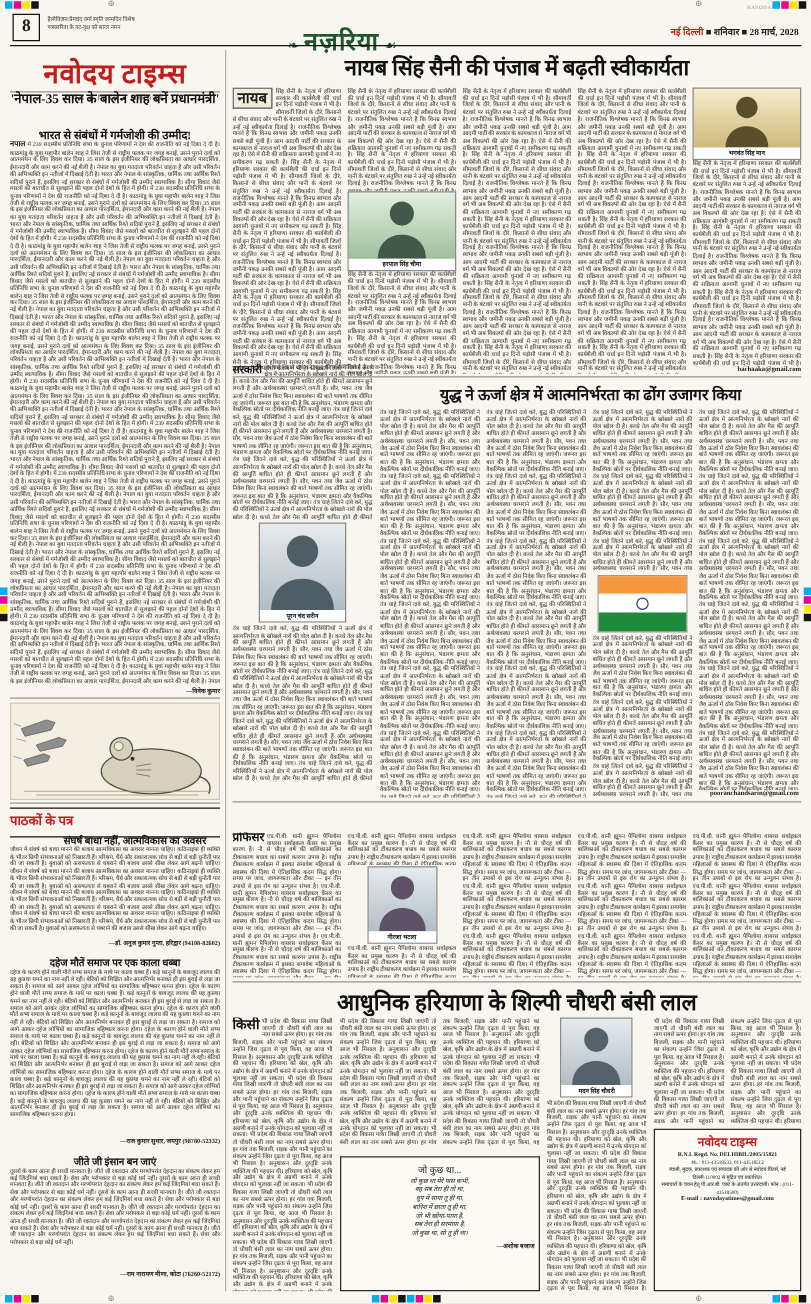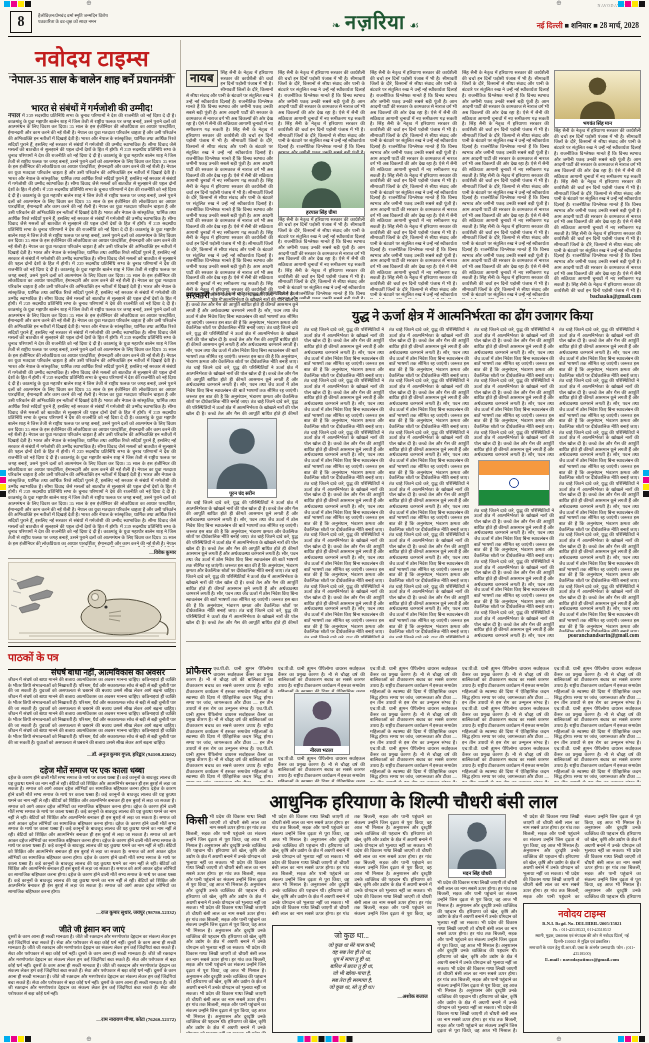--- a/index.html
+++ b/index.html
@@ -102,21 +102,21 @@
   <span class="reg" style="left:86px;top:0">⊕</span>
   <span class="reg" style="left:556px;top:0">⊕</span>
   <span class="reg" style="left:86px;bottom:0">⊕</span>
   <span class="reg" style="left:556px;bottom:0">⊕</span>
 
   <div class="abs" style="left:10px;top:11px;width:22px;height:22px;border:1.5px solid #15120e;text-align:center;font:bold 14px/20px 'Liberation Serif',serif">8</div>
   <div class="abs" style="left:38px;top:13px;width:185px;font-size:4.5px;line-height:6.2px;color:#333">
     <div>हैलोविज़न/प्रेमचंद वर्मा स्मृति जन्मदिन विशेष</div>
     <div>पत्रकारिता के वट-वृक्ष को सादर नमन</div>
   </div>
-  <div class="abs" style="left:230px;right:230px;top:8px;text-align:right;color:var(--green)">
+  <div class="abs" style="left:230px;right:230px;top:19px;text-align:left;color:var(--green)">
     <span style="font-size:11px;vertical-align:middle">❧</span>
     <span style="font-size:20px;font-weight:bold;letter-spacing:1px">नज़रिया</span>
     <span style="font-size:11px;vertical-align:middle">☙</span>
   </div>
   <div class="abs" style="right:10px;top:3px;font-size:4px;color:#8a8a8a;letter-spacing:.5px">NAVODAYA T.P. 08</div>
   <div class="abs" style="right:10px;top:20px;font-size:7.5px;font-weight:bold">
     <span style="color:var(--red)">नई दिल्ली</span><span> ■ शनिवार ■ 28 मार्च, 2028</span>
   </div>
   <div class="abs rule2" style="left:8px;right:8px;top:36px"></div>
   <div class="abs" style="left:180px;top:40px;bottom:10px;border-left:1px solid #b9b2a4"></div>
@@ -168,20 +168,21 @@
   <div class="abs lettitle" style="left:24px;top:666px;width:168px">संघर्ष बाधा नहीं, आत्मविकास का अवसर</div>
   <div class="abs tx" style="left:8px;top:677px;width:168px;height:72px">जीवन में संघर्ष को बाधा मानने की बजाय आत्मविकास का अवसर मानना चाहिए। कठिनाइयां ही व्यक्ति के भीतर छिपी संभावनाओं को निखारती हैं। परिश्रम, धैर्य और सकारात्मक सोच से बड़ी से बड़ी चुनौती पार की जा सकती है। युवाओं को असफलता से घबराने की बजाय उससे सीख लेकर आगे बढ़ना चाहिए।  जीवन में संघर्ष को बाधा मानने की बजाय आत्मविकास का अवसर मानना चाहिए। कठिनाइयां ही व्यक्ति के भीतर छिपी संभावनाओं को निखारती हैं। परिश्रम, धैर्य और सकारात्मक सोच से बड़ी से बड़ी चुनौती पार की जा सकती है। युवाओं को असफलता से घबराने की बजाय उससे सीख लेकर आगे बढ़ना चाहिए।  जीवन में संघर्ष को बाधा मानने की बजाय आत्मविकास का अवसर मानना चाहिए। कठिनाइयां ही व्यक्ति के भीतर छिपी संभावनाओं को निखारती हैं। परिश्रम, धैर्य और सकारात्मक सोच से बड़ी से बड़ी चुनौती पार की जा सकती है। युवाओं को असफलता से घबराने की बजाय उससे सीख लेकर आगे बढ़ना चाहिए।  जीवन में संघर्ष को बाधा मानने की बजाय आत्मविकास का अवसर मानना चाहिए। कठिनाइयां ही व्यक्ति के भीतर छिपी संभावनाओं को निखारती हैं। परिश्रम, धैर्य और सकारात्मक सोच से बड़ी से बड़ी चुनौती पार की जा सकती है। युवाओं को असफलता से घबराने की बजाय उससे सीख लेकर आगे बढ़ना चाहिए। </div>
   <div class="abs sign" style="left:8px;top:751px;width:168px">—डॉ. अनुज कुमार गुप्ता, हरिद्वार (94108-82602)</div>
   <div class="abs lettitle" style="left:8px;top:764px;width:168px">दहेज मौतें समाज पर एक काला धब्बा</div>
   <div class="abs tx" style="left:8px;top:775px;width:168px;height:132px">दहेज के कारण होने वाली मौतें सभ्य समाज के माथे पर काला धब्बा हैं। कड़े कानूनों के बावजूद लालच की यह कुप्रथा थमने का नाम नहीं ले रही। बेटियों को शिक्षित और आत्मनिर्भर बनाकर ही इस बुराई से लड़ा जा सकता है। समाज को आगे आकर दहेज लोभियों का सामाजिक बहिष्कार करना होगा।  दहेज के कारण होने वाली मौतें सभ्य समाज के माथे पर काला धब्बा हैं। कड़े कानूनों के बावजूद लालच की यह कुप्रथा थमने का नाम नहीं ले रही। बेटियों को शिक्षित और आत्मनिर्भर बनाकर ही इस बुराई से लड़ा जा सकता है। समाज को आगे आकर दहेज लोभियों का सामाजिक बहिष्कार करना होगा।  दहेज के कारण होने वाली मौतें सभ्य समाज के माथे पर काला धब्बा हैं। कड़े कानूनों के बावजूद लालच की यह कुप्रथा थमने का नाम नहीं ले रही। बेटियों को शिक्षित और आत्मनिर्भर बनाकर ही इस बुराई से लड़ा जा सकता है। समाज को आगे आकर दहेज लोभियों का सामाजिक बहिष्कार करना होगा।  दहेज के कारण होने वाली मौतें सभ्य समाज के माथे पर काला धब्बा हैं। कड़े कानूनों के बावजूद लालच की यह कुप्रथा थमने का नाम नहीं ले रही। बेटियों को शिक्षित और आत्मनिर्भर बनाकर ही इस बुराई से लड़ा जा सकता है। समाज को आगे आकर दहेज लोभियों का सामाजिक बहिष्कार करना होगा।  दहेज के कारण होने वाली मौतें सभ्य समाज के माथे पर काला धब्बा हैं। कड़े कानूनों के बावजूद लालच की यह कुप्रथा थमने का नाम नहीं ले रही। बेटियों को शिक्षित और आत्मनिर्भर बनाकर ही इस बुराई से लड़ा जा सकता है। समाज को आगे आकर दहेज लोभियों का सामाजिक बहिष्कार करना होगा।  दहेज के कारण होने वाली मौतें सभ्य समाज के माथे पर काला धब्बा हैं। कड़े कानूनों के बावजूद लालच की यह कुप्रथा थमने का नाम नहीं ले रही। बेटियों को शिक्षित और आत्मनिर्भर बनाकर ही इस बुराई से लड़ा जा सकता है। समाज को आगे आकर दहेज लोभियों का सामाजिक बहिष्कार करना होगा।  दहेज के कारण होने वाली मौतें सभ्य समाज के माथे पर काला धब्बा हैं। कड़े कानूनों के बावजूद लालच की यह कुप्रथा थमने का नाम नहीं ले रही। बेटियों को शिक्षित और आत्मनिर्भर बनाकर ही इस बुराई से लड़ा जा सकता है। समाज को आगे आकर दहेज लोभियों का सामाजिक बहिष्कार करना होगा। </div>
   <div class="abs sign" style="left:8px;top:909px;width:168px">—राज कुमार सुथार, जयपुर (98780-52332)</div>
   <div class="abs lettitle" style="left:8px;top:923px;width:168px">जीते जी इंसान बन जाएं</div>
   <div class="abs tx" style="left:8px;top:934px;width:168px;height:80px">दूसरों के काम आना ही सच्ची मानवता है। जीते जी रक्तदान और मरणोपरांत देहदान का संकल्प लेकर हम कई जिंदगियां बचा सकते हैं। सेवा और परोपकार से बड़ा कोई धर्म नहीं।  दूसरों के काम आना ही सच्ची मानवता है। जीते जी रक्तदान और मरणोपरांत देहदान का संकल्प लेकर हम कई जिंदगियां बचा सकते हैं। सेवा और परोपकार से बड़ा कोई धर्म नहीं।  दूसरों के काम आना ही सच्ची मानवता है। जीते जी रक्तदान और मरणोपरांत देहदान का संकल्प लेकर हम कई जिंदगियां बचा सकते हैं। सेवा और परोपकार से बड़ा कोई धर्म नहीं।  दूसरों के काम आना ही सच्ची मानवता है। जीते जी रक्तदान और मरणोपरांत देहदान का संकल्प लेकर हम कई जिंदगियां बचा सकते हैं। सेवा और परोपकार से बड़ा कोई धर्म नहीं।  दूसरों के काम आना ही सच्ची मानवता है। जीते जी रक्तदान और मरणोपरांत देहदान का संकल्प लेकर हम कई जिंदगियां बचा सकते हैं। सेवा और परोपकार से बड़ा कोई धर्म नहीं।  दूसरों के काम आना ही सच्ची मानवता है। जीते जी रक्तदान और मरणोपरांत देहदान का संकल्प लेकर हम कई जिंदगियां बचा सकते हैं। सेवा और परोपकार से बड़ा कोई धर्म नहीं। </div>
   <div class="abs sign" style="left:8px;top:1016px;width:168px">—राम नारायण मीणा, कोटा (76260-52172)</div>
 
+  <div class="abs hl" style="left:186px;right:8px;top:41px;font-size:17.5px;letter-spacing:-.2px">नायब सिंह सैनी की पंजाब में बढ़ती स्वीकार्यता</div>
   <div class="abs cols" style="left:186px;right:8px;top:70px;height:229px">
     <div class="col" style="width:87px">
       <div class="tx fill">
         <span class="dropbox">नायब</span>
         <span>सिंह सैनी के नेतृत्व में हरियाणा सरकार की कार्यशैली की चर्चा इन दिनों पड़ोसी पंजाब में भी है। सीमावर्ती जिलों के दौरे, किसानों से सीधा संवाद और पानी के बंटवारे पर संतुलित रुख ने उन्हें नई स्वीकार्यता दिलाई है। राजनीतिक विश्लेषक मानते हैं कि विनम्र स्वभाव और जमीनी पकड़ उनकी सबसे बड़ी पूंजी है। आम आदमी पार्टी की सरकार के कामकाज से नाराज वर्ग भी अब विकल्पों की ओर देख रहा है। ऐसे में सैनी की सक्रियता आगामी चुनावों में नए समीकरण गढ़ सकती है।  सिंह सैनी के नेतृत्व में हरियाणा सरकार की कार्यशैली की चर्चा इन दिनों पड़ोसी पंजाब में भी है। सीमावर्ती जिलों के दौरे, किसानों से सीधा संवाद और पानी के बंटवारे पर संतुलित रुख ने उन्हें नई स्वीकार्यता दिलाई है। राजनीतिक विश्लेषक मानते हैं कि विनम्र स्वभाव और जमीनी पकड़ उनकी सबसे बड़ी पूंजी है। आम आदमी पार्टी की सरकार के कामकाज से नाराज वर्ग भी अब विकल्पों की ओर देख रहा है। ऐसे में सैनी की सक्रियता आगामी चुनावों में नए समीकरण गढ़ सकती है।  सिंह सैनी के नेतृत्व में हरियाणा सरकार की कार्यशैली की चर्चा इन दिनों पड़ोसी पंजाब में भी है। सीमावर्ती जिलों के दौरे, किसानों से सीधा संवाद और पानी के बंटवारे पर संतुलित रुख ने उन्हें नई स्वीकार्यता दिलाई है। राजनीतिक विश्लेषक मानते हैं कि विनम्र स्वभाव और जमीनी पकड़ उनकी सबसे बड़ी पूंजी है। आम आदमी पार्टी की सरकार के कामकाज से नाराज वर्ग भी अब विकल्पों की ओर देख रहा है। ऐसे में सैनी की सक्रियता आगामी चुनावों में नए समीकरण गढ़ सकती है।  सिंह सैनी के नेतृत्व में हरियाणा सरकार की कार्यशैली की चर्चा इन दिनों पड़ोसी पंजाब में भी है। सीमावर्ती जिलों के दौरे, किसानों से सीधा संवाद और पानी के बंटवारे पर संतुलित रुख ने उन्हें नई स्वीकार्यता दिलाई है। राजनीतिक विश्लेषक मानते हैं कि विनम्र स्वभाव और जमीनी पकड़ उनकी सबसे बड़ी पूंजी है। आम आदमी पार्टी की सरकार के कामकाज से नाराज वर्ग भी अब विकल्पों की ओर देख रहा है। ऐसे में सैनी की सक्रियता आगामी चुनावों में नए समीकरण गढ़ सकती है।  सिंह सैनी के नेतृत्व में हरियाणा सरकार की कार्यशैली की चर्चा इन दिनों पड़ोसी पंजाब में भी है। सीमावर्ती जिलों के दौरे, किसानों से सीधा संवाद और पानी के बंटवारे पर संतुलित रुख ने उन्हें नई स्वीकार्यता दिलाई है। राजनीतिक विश्लेषक मानते हैं कि विनम्र स्वभाव और जमीनी पकड़ उनकी सबसे बड़ी पूंजी है। आम आदमी पार्टी की सरकार के कामकाज से नाराज वर्ग भी अब विकल्पों की ओर देख रहा है। ऐसे में सैनी की सक्रियता आगामी चुनावों में नए समीकरण गढ़ सकती है।  सिंह सैनी के नेतृत्व में हरियाणा सरकार की कार्यशैली की चर्चा इन दिनों पड़ोसी पंजाब में भी है। सीमावर्ती जिलों के दौरे, किसानों से सीधा संवाद और पानी के बंटवारे पर संतुलित रुख ने उन्हें नई स्वीकार्यता दिलाई है। राजनीतिक विश्लेषक मानते हैं कि विनम्र स्वभाव और जमीनी पकड़ उनकी सबसे बड़ी पूंजी है। आम आदमी पार्टी की सरकार के कामकाज से नाराज वर्ग भी अब विकल्पों की ओर देख रहा है। ऐसे में सैनी की सक्रियता आगामी चुनावों में नए समीकरण गढ़ सकती है।  सिंह सैनी के नेतृत्व में हरियाणा सरकार की कार्यशैली की चर्चा इन दिनों पड़ोसी पंजाब में भी है। सीमावर्ती जिलों के दौरे, किसानों से सीधा संवाद और पानी के बंटवारे पर संतुलित रुख ने उन्हें नई स्वीकार्यता दिलाई है। राजनीतिक विश्लेषक मानते हैं कि विनम्र स्वभाव और जमीनी पकड़ उनकी सबसे बड़ी पूंजी है। आम आदमी पार्टी की सरकार के कामकाज से नाराज वर्ग भी अब विकल्पों की ओर देख रहा है। ऐसे में सैनी की सक्रियता आगामी चुनावों में नए समीकरण गढ़ सकती है। </span>
       </div>
     </div>
     <div class="col" style="width:87px">
       <div class="tx fill">सिंह सैनी के नेतृत्व में हरियाणा सरकार की कार्यशैली की चर्चा इन दिनों पड़ोसी पंजाब में भी है। सीमावर्ती जिलों के दौरे, किसानों से सीधा संवाद और पानी के बंटवारे पर संतुलित रुख ने उन्हें नई स्वीकार्यता दिलाई है। राजनीतिक विश्लेषक मानते हैं कि विनम्र स्वभाव और जमीनी पकड़ उनकी सबसे बड़ी पूंजी है। आम आदमी पार्टी की सरकार के कामकाज से नाराज वर्ग भी अब विकल्पों की ओर देख रहा है। ऐसे में सैनी की सक्रियता आगामी चुनावों में नए समीकरण गढ़ सकती है।  सिंह सैनी के नेतृत्व में हरियाणा सरकार की कार्यशैली की चर्चा इन दिनों पड़ोसी पंजाब में भी है। सीमावर्ती जिलों के दौरे, किसानों से सीधा संवाद और पानी के बंटवारे पर संतुलित रुख ने उन्हें नई स्वीकार्यता दिलाई है। राजनीतिक विश्लेषक मानते हैं कि विनम्र स्वभाव और जमीनी पकड़ उनकी सबसे बड़ी पूंजी है। आम आदमी पार्टी की सरकार के कामकाज से नाराज वर्ग भी अब विकल्पों की ओर देख रहा है। ऐसे में सैनी की सक्रियता आगामी चुनावों में नए समीकरण गढ़ सकती है।  सिंह सैनी के नेतृत्व में हरियाणा सरकार की कार्यशैली की चर्चा इन दिनों पड़ोसी पंजाब में भी है। सीमावर्ती जिलों के दौरे, किसानों से सीधा संवाद और पानी के बंटवारे पर संतुलित रुख ने उन्हें नई स्वीकार्यता दिलाई है। राजनीतिक विश्लेषक मानते हैं कि विनम्र स्वभाव और जमीनी पकड़ उनकी सबसे बड़ी पूंजी है। आम आदमी पार्टी की सरकार के कामकाज से नाराज वर्ग भी अब विकल्पों की ओर देख रहा है। ऐसे में सैनी की सक्रियता आगामी चुनावों में नए समीकरण गढ़ सकती है।  सिंह सैनी के नेतृत्व में हरियाणा सरकार की कार्यशैली की चर्चा इन दिनों पड़ोसी पंजाब में भी है। सीमावर्ती जिलों के दौरे, किसानों से सीधा संवाद और पानी के बंटवारे पर संतुलित रुख ने उन्हें नई स्वीकार्यता दिलाई है। राजनीतिक विश्लेषक मानते हैं कि विनम्र स्वभाव और जमीनी पकड़ उनकी सबसे बड़ी पूंजी है। आम आदमी पार्टी की सरकार के कामकाज से नाराज वर्ग भी अब विकल्पों की ओर देख रहा है। ऐसे में सैनी की सक्रियता आगामी चुनावों में नए समीकरण गढ़ सकती है। </div>
       <div class="photo p-green" style="height:64px">

